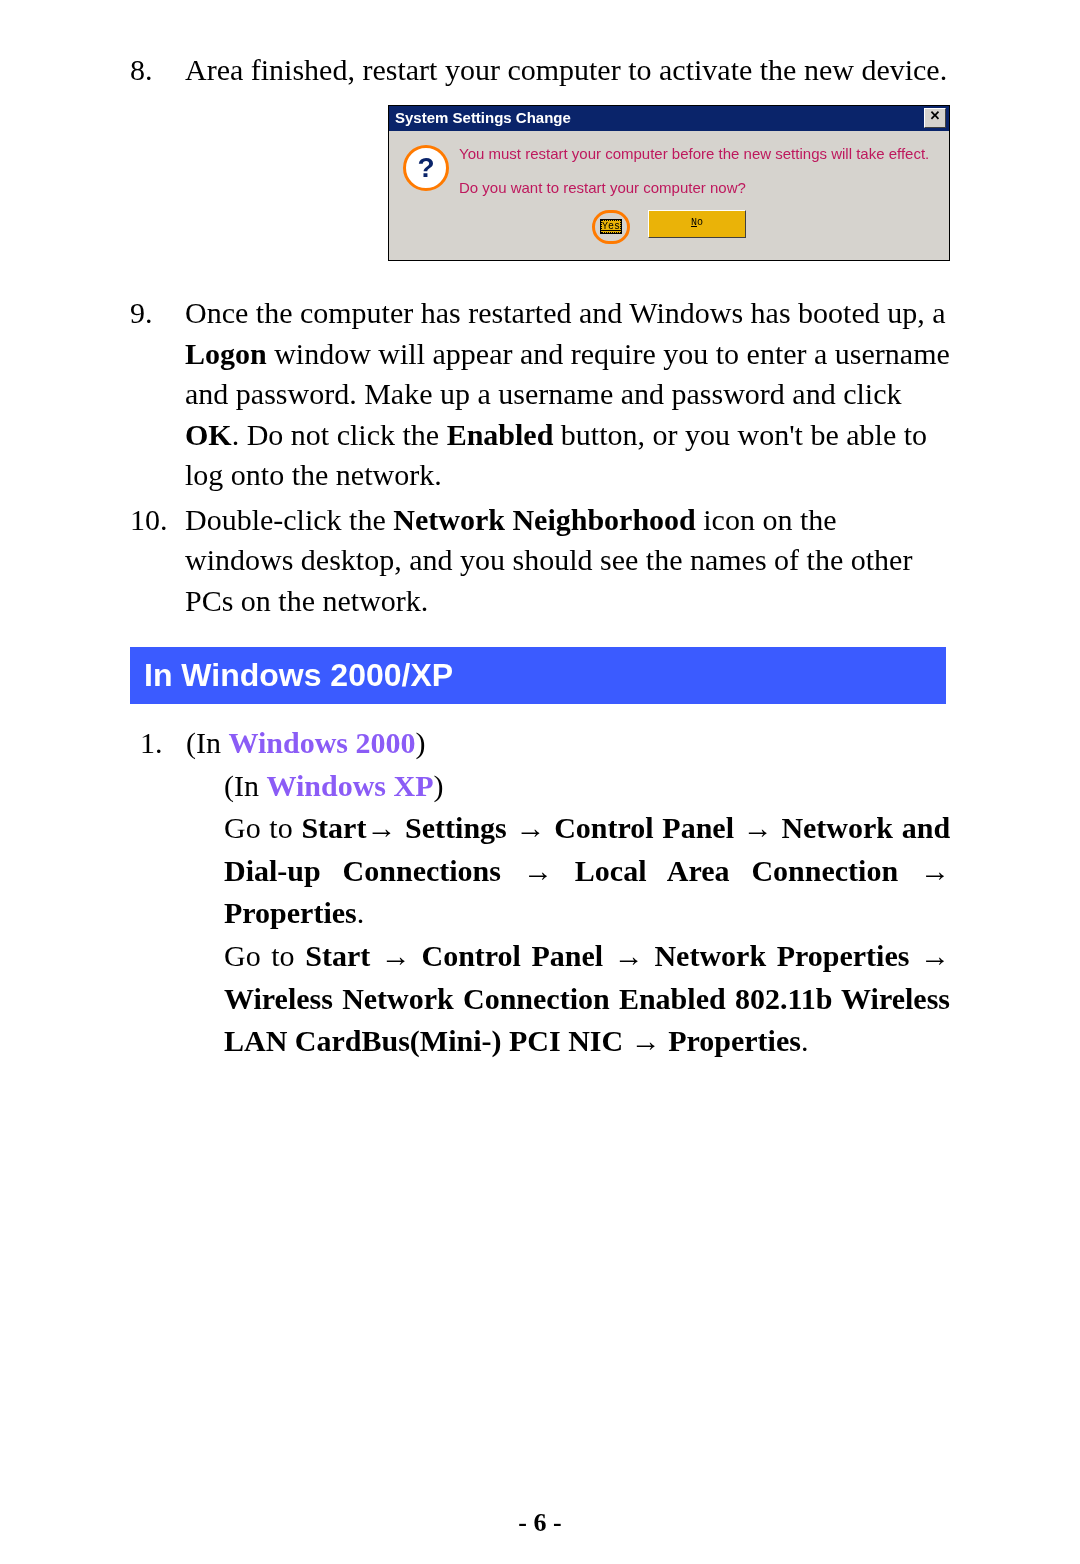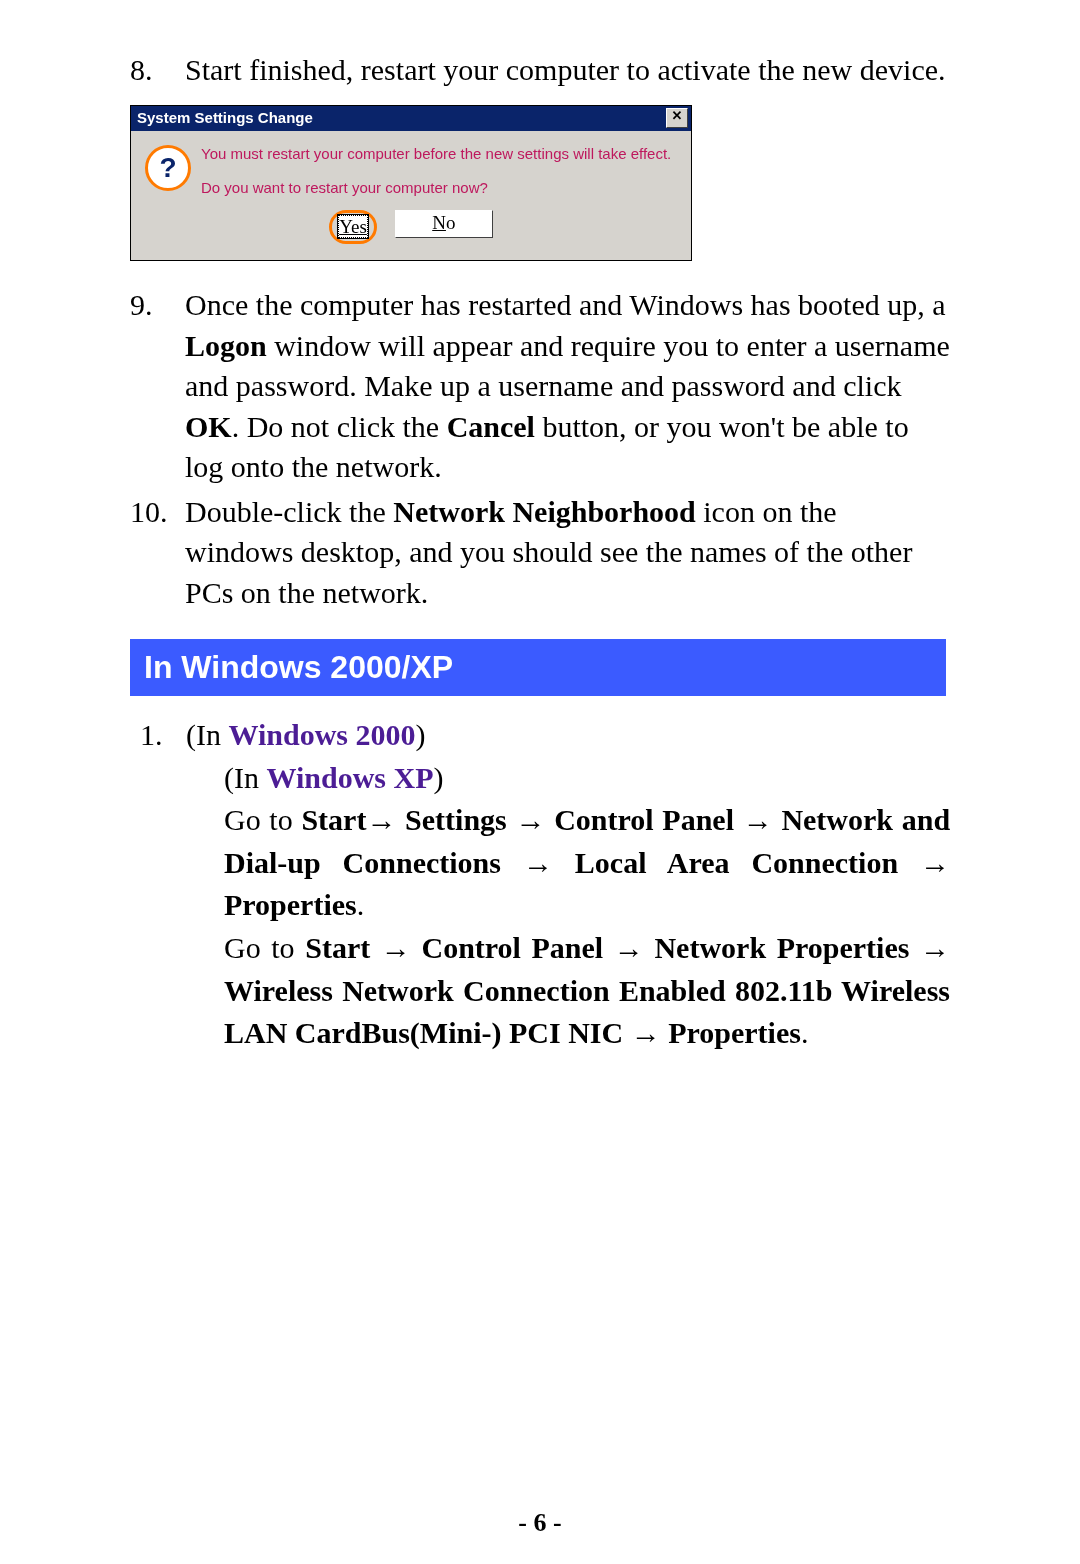--- a/index.html
+++ b/index.html
@@ -30,22 +30,22 @@
     padding-right: 0;
   }
   .ol-body {
     flex: 1;
   }
   .bold { font-weight: bold; }
 
   
   .dialog-wrap {
     display: flex;
-    justify-content: flex-start;
-    margin: 14px 0 24px 0;
+    justify-content: flex-end;
+    margin: 14px 0 32px 0;
   }
   .dialog {
     width: 560px;
     border: 1px solid #000;
     background: #d6d3ce;
     font-family: Tahoma, "MS Sans Serif", Arial, sans-serif;
     font-size: 15px;
   }
   .titlebar {
     background: #0a246a;
@@ -104,23 +104,23 @@
   }
   .dlg-btn {
     width: 98px;
     height: 28px;
     box-sizing: border-box;
     text-align: center;
     line-height: 24px;
     border: 1px solid #404040;
     border-top-color: #fff;
     border-left-color: #fff;
-    background: #ffffff;
-    font-family: Liberation Serif, serif;
-    font-size: 19px;
+    background: #eab308;
+    font-family: Liberation Mono, monospace;
+    font-size: 10px;
   }
   .dlg-btn .u { text-decoration: underline; }
   .dlg-btn.default {
     border: 1px dotted #000;
     outline: 1px solid #000;
     outline-offset: 0;
   }
   .yes-wrap {
     border: 3px solid #ff7a00;
     border-radius: 22px;
@@ -150,21 +150,21 @@
     padding-left: 10px;
   }
   .ol2-body {
     flex: 1;
   }
   .ol2-sub {
     padding-left: 38px;
     text-align: justify;
   }
   .red-bold {
-    color: #4c1d95;
+    color: #8b5cf6;
     font-weight: bold;
   }
   .arrow {
     font-family: "Wingdings", "Arial Unicode MS", sans-serif;
     font-weight: bold;
   }
 
   .page-number {
     position: absolute;
     bottom: 26px;
@@ -175,21 +175,21 @@
     font-weight: bold;
   }
 </style>
 </head>
 <body>
 
 <div class="page">
 
   <div class="ol-row">
     <div class="ol-num">8.</div>
-    <div class="ol-body">Start finished, restart your computer to activate the new device.</div>
+    <div class="ol-body">Area finished, restart your computer to activate the new device.</div>
   </div>
 
   <div class="dialog-wrap">
     <div class="dialog">
       <div class="titlebar">
         <span class="title">System Settings Change</span>
         <span class="closebtn">✕</span>
       </div>
       <div class="dialog-body">
         <div class="dialog-icon-col">
@@ -205,21 +205,21 @@
           <span class="dlg-btn default"><span class="u">Yes</span></span>
         </span>
         <span class="dlg-btn"><span class="u">N</span><span>o</span></span>
       </div>
     </div>
   </div>
 
   <div class="ol-row">
     <div class="ol-num">9.</div>
     <div class="ol-body">
-      <span>Once the computer has restarted and Windows has booted up, a </span><span class="bold">Logon</span><span> window will appear and require you to enter a username and password. Make up a username and password and click </span><span class="bold">OK</span><span>.   Do not click the </span><span class="bold">Cancel</span><span> button, or you won't be able to log onto the network.</span>
+      <span>Once the computer has restarted and Windows has booted up, a </span><span class="bold">Logon</span><span> window will appear and require you to enter a username and password. Make up a username and password and click </span><span class="bold">OK</span><span>.   Do not click the </span><span class="bold">Enabled</span><span> button, or you won't be able to log onto the network.</span>
     </div>
   </div>
 
   <div class="ol-row">
     <div class="ol-num" style="width:55px; flex:0 0 55px;">10.</div>
     <div class="ol-body" style="padding-left:0;">
       <span>Double-click the </span><span class="bold">Network Neighborhood</span><span> icon on the windows desktop, and you should see the names of the other PCs on the network.</span>
     </div>
   </div>
 

